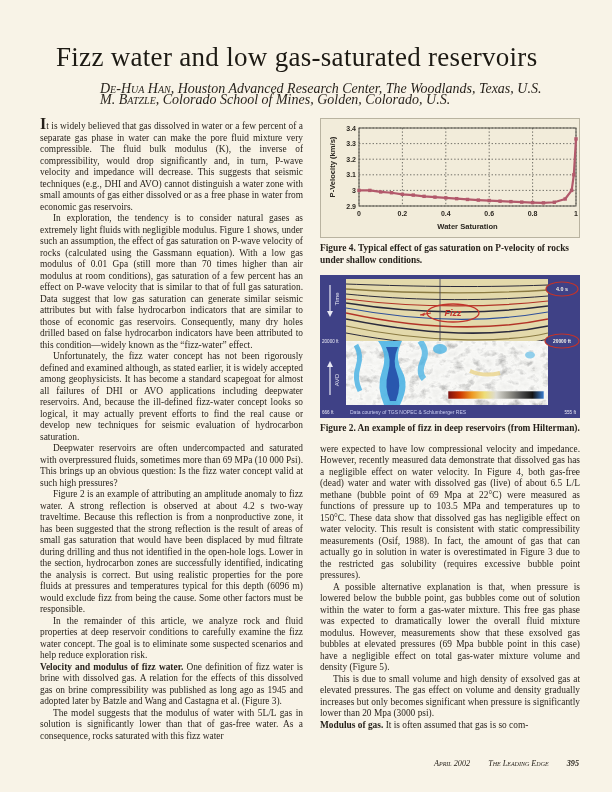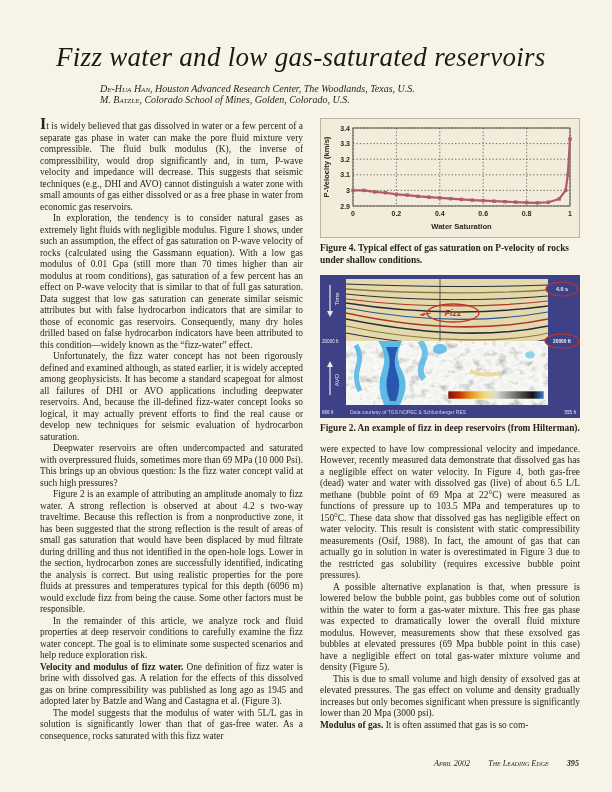--- a/index.html
+++ b/index.html
@@ -4,34 +4,34 @@
 <style>
   html,body{margin:0;padding:0;background:#d8d4c8;}
   .page{
     position:relative; width:612px; height:792px; margin:0 auto;
     background:#f8f3e7; color:#241f19; overflow:hidden;
     font-family:"Liberation Serif", serif;
   }
   .content{position:absolute; left:40px; top:42px; width:540px;}
   .title{
     font-size:27px; font-weight:normal; letter-spacing:.3px;
-    margin:0 0 10px 16px; color:#1d1a14;font-style:italic;
-  }
-  .authors{margin-left:60px; font-style:italic; font-size:10px; line-height:11px;}
+    margin:0 0 10px 16px; color:#1d1a14;
+  }
+  .authors{margin-left:60px; font-style:italic; font-size:14px; line-height:11px;}
   .sc{font-variant:small-caps;}
   .cols{display:flex; gap:17px; margin-top:13px;}
   .col-left{width:263px; height:646px; overflow:hidden;}
   .col-right{width:260px; height:646px; overflow:hidden;}
   .col p{margin:0; font-size:9.4px; line-height:11.5px; text-align:justify;}
   .indent{text-indent:13px;}
   .gap-top{margin-top:11px;}
   .lead{font-weight:bold;}
   .dropcap{font-size:16px; font-weight:bold;}
   .figbox{
-    background:#f2ecda; border:1px solid #b9b3a0; padding:2px 0 0 0;
+    background:#f2ecda; border:1px solid #b9b3a0; padding:2px 0 0 6px;
   }
   .caption{
     font-weight:bold; font-size:9.2px; line-height:11.2px;
     margin:5px 0 9px 0 !important; text-align:left !important;
   }
   .fig2box{line-height:0;border-radius:29px;}
   .footer{
     position:absolute; right:33px; bottom:24px;
     font-style:italic; font-size:8.2px; color:#2a251e;margin-left:28px;
   }

